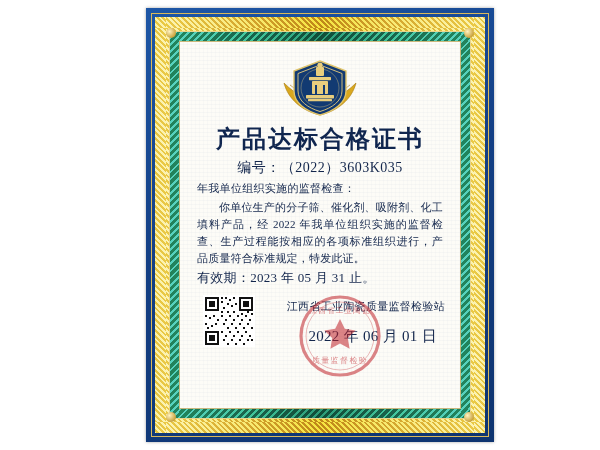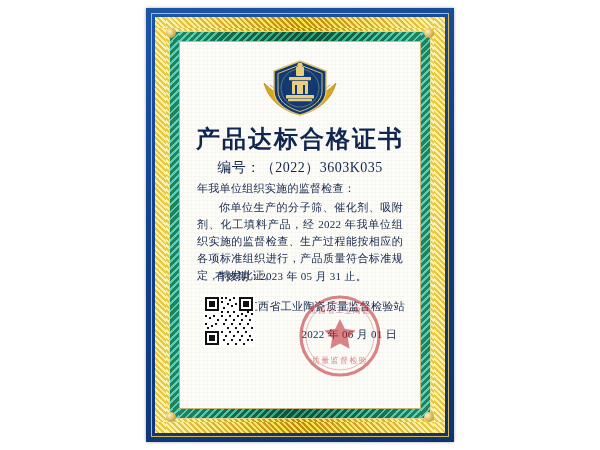--- a/index.html
+++ b/index.html
@@ -17,21 +17,21 @@
     width: 600px;
     height: 450px;
     background: #ffffff;
   }
 
   
   .certificate {
     position: absolute;
     left: 146px;
     top: 8px;
-    width: 308px;
+    width: 348px;
     height: 434px;
     background: #1a4f9c;
     background: linear-gradient(160deg, #1d56a6 0%, #133f85 45%, #0e3470 100%);
     box-shadow: 0 0 3px rgba(0,0,0,0.35);
     overflow: hidden;
   }
 
   
   .frame-gold-outline {
     position: absolute;
@@ -165,44 +165,44 @@
     font-size: 11px;
     line-height: 17px;
     color: #13264c;
     text-align: justify;
     text-indent: 22px;
     letter-spacing: 0.2px;
   }
 
   .validity {
     position: absolute;
-    left: 36px;
+    left: 18px;
     top: 228px;
     font-family: "Liberation Serif", serif;
-    font-size: 11px;
+    font-size: 13px;
     color: #13264c;
     letter-spacing: 0.3px;
   }
 
   .issuer {
     position: absolute;
     right: 16px;
     top: 258px;
     font-family: "Liberation Serif", serif;
     font-size: 11px;
     color: #13264c;
     letter-spacing: 0.3px;
   }
 
   .issue-date {
     position: absolute;
     right: 24px;
     top: 286px;
     font-family: "Liberation Serif", serif;
-    font-size: 11px;
+    font-size: 15px;
     color: #13264c;
     letter-spacing: 0.3px;
   }
 
   
   .qr {
     position: absolute;
     left: 24px;
     top: 254px;
     width: 52px;

